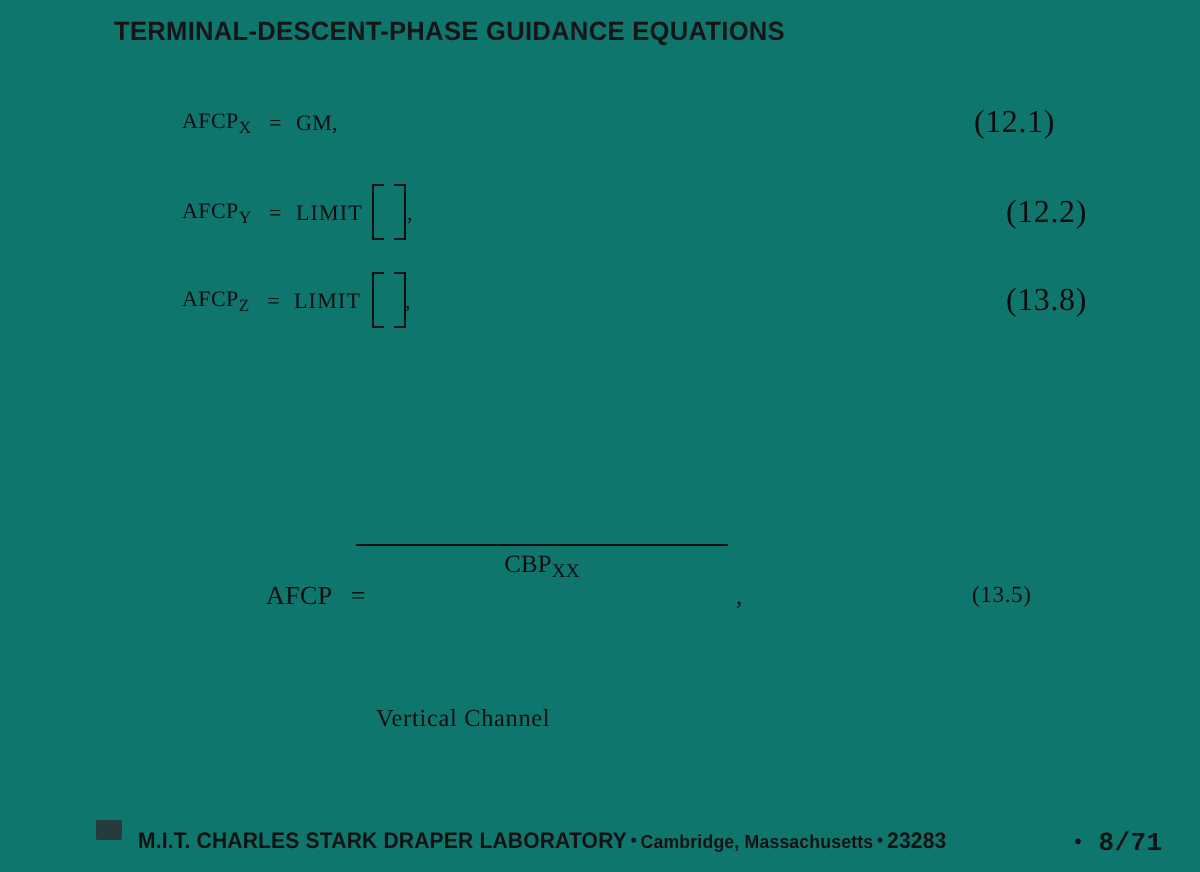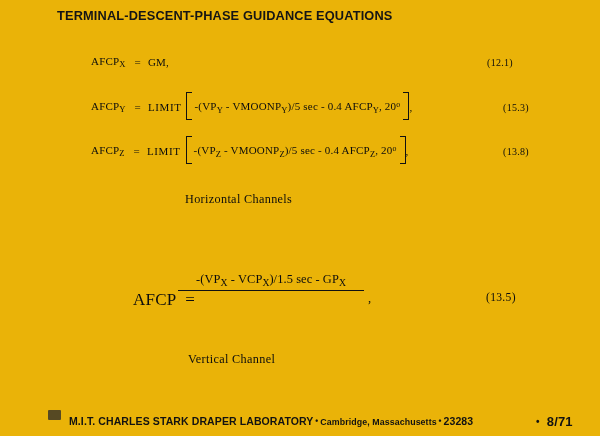--- a/index.html
+++ b/index.html
@@ -12,21 +12,21 @@
     background: #fdfdfc;
     font-family: "Liberation Serif", serif;
     color: #0d0d0d;
     overflow: hidden;
     position: relative;
   }
 
   .page {
     position: absolute;
     inset: 0;
-    background: #eab308;
+    background: #0f766e;
   }
 
   
   .doc-title {
     position: absolute;
     left: 57px;
     top: 8px;
     font-family: "Liberation Sans", sans-serif;
     font-weight: bold;
     font-size: 13.2px;
@@ -61,21 +61,21 @@
     white-space: nowrap;
     margin-left: 25px;
   }
 
   .eq-num {
     position: absolute;
     top: 0;
     height: 34px;
     display: flex;
     align-items: center;
-    font-size: 10px;
+    font-size: 16px;
     letter-spacing: 0.3px;
     white-space: nowrap;
   }
   .eq-num.n1 { left: 487px; }
   .eq-num.n2 { left: 503px; }
   .eq-num.n3 { left: 503px; }
 
   .lhs { display: inline-block; }
   .eqsign { display: inline-block; padding: 0 7px 0 9px; }
   .limit { display: inline-block; padding-right: 5px; letter-spacing: 0.6px; }
@@ -128,21 +128,21 @@
     position: absolute;
     left: 0;
     top: 272px;
     width: 600px;
     height: 50px;
   }
   .frac-lhs {
     position: absolute;
     left: 133px;
     top: 18px;
-    font-size: 17px;
+    font-size: 13px;
     letter-spacing: 0.2px;
     white-space: nowrap;
   }
   .frac {
     position: absolute;
     left: 178px;
     top: 0;
     width: 186px;
     text-align: center;
   }
@@ -205,21 +205,21 @@
   }
   .footer-text .dot {
     font-size: 9px;
     vertical-align: 0.12em;
     padding: 0 2px;
   }
   .footer-page {
     position: absolute;
     left: 536px;
     top: 0px;
-    font-family: Liberation Sans, sans-serif;
+    font-family: Liberation Mono, monospace;
     font-weight: bold;
     font-size: 13px;
     letter-spacing: 0.2px;
     color: #121212;
     white-space: nowrap;
   }
   .footer-page .sep-dot {
     font-size: 10px;
     vertical-align: 0.14em;
     padding-right: 7px;
@@ -250,47 +250,44 @@
     </div>
     <div class="eq-num n1">(12.1)</div>
   </div>
 
   <div class="eq-row r2">
     <div class="eq-body">
       <span class="lhs"><span>AFCP</span><sub>Y</sub></span>
       <span class="eqsign">=</span>
       <span class="limit">LIMIT</span>
       <span class="brk left"></span>
-      <span class="expr"><span>-(VP</span><sub>Y</sub><span> - VMOONP</span><sub>Y</sub><span>)/5 sec - 0.4 AFCP</span><sub>Y</sub><span>, 20</span><sup class="deg">o</sup></span>
       <span class="brk right"></span>
       <span>,</span>
     </div>
-    <div class="eq-num n2">(15.3)</div>
+    <div class="eq-num n2">(12.2)</div>
   </div>
 
   <div class="eq-row r3">
     <div class="eq-body">
       <span class="lhs"><span>AFCP</span><sub>Z</sub></span>
       <span class="eqsign">=</span>
       <span class="limit">LIMIT</span>
       <span class="brk left"></span>
-      <span class="expr"><span>-(VP</span><sub>Z</sub><span> - VMOONP</span><sub>Z</sub><span>)/5 sec - 0.4 AFCP</span><sub>Z</sub><span>, 20</span><sup class="deg">o</sup></span>
       <span class="brk right"></span>
       <span>,</span>
     </div>
     <div class="eq-num n3">(13.8)</div>
   </div>
 
-  <div class="caption horiz">Horizontal Channels</div>
 
   <div class="frac-eq">
     <div class="frac-lhs"><span>AFCP</span><span class="eqsign">=</span></div>
     <div class="frac">
-      <div class="numer"><span>-(VP</span><sub>X</sub><span> - VCP</span><sub>X</sub><span>)/1.5 sec - GP</span><sub>X</sub></div>
       <div class="bar"></div>
+      <div class="denom"><span>CBP</span><sub>XX</sub></div>
     </div>
     <div class="frac-comma">,</div>
     <div class="frac-num">(13.5)</div>
   </div>
 
   <div class="caption vert">Vertical Channel</div>
 
   <div class="scan-smudge"></div>
 
   <div class="footer">

